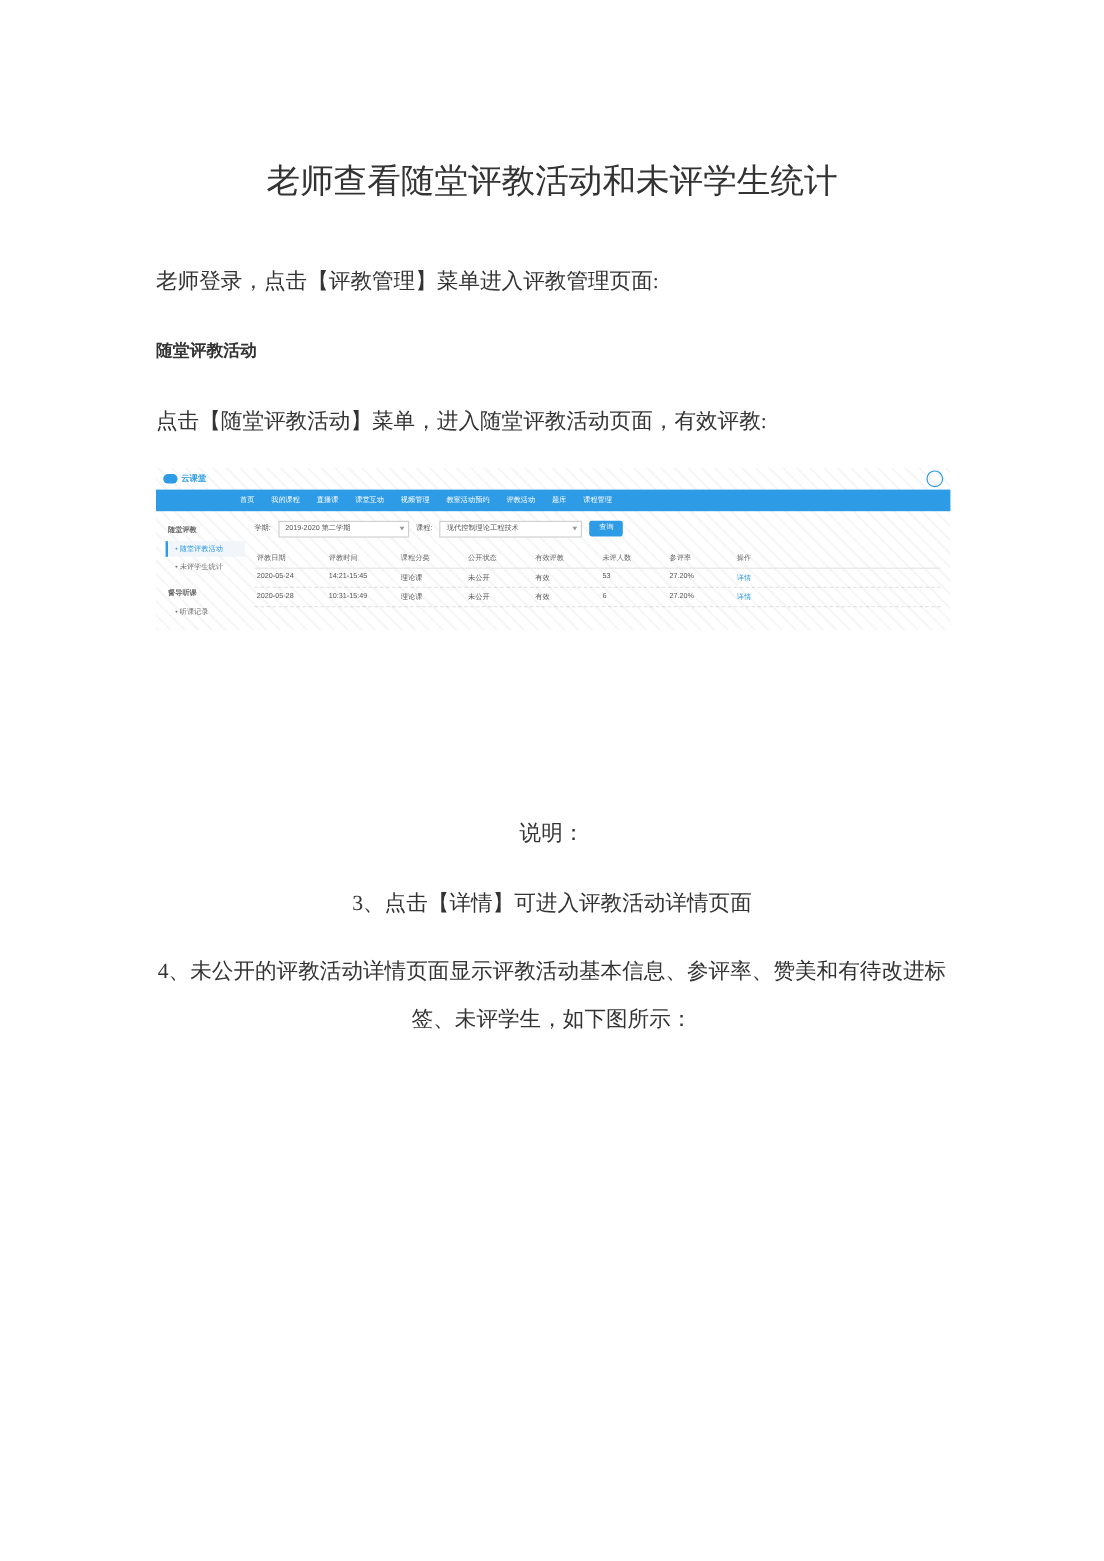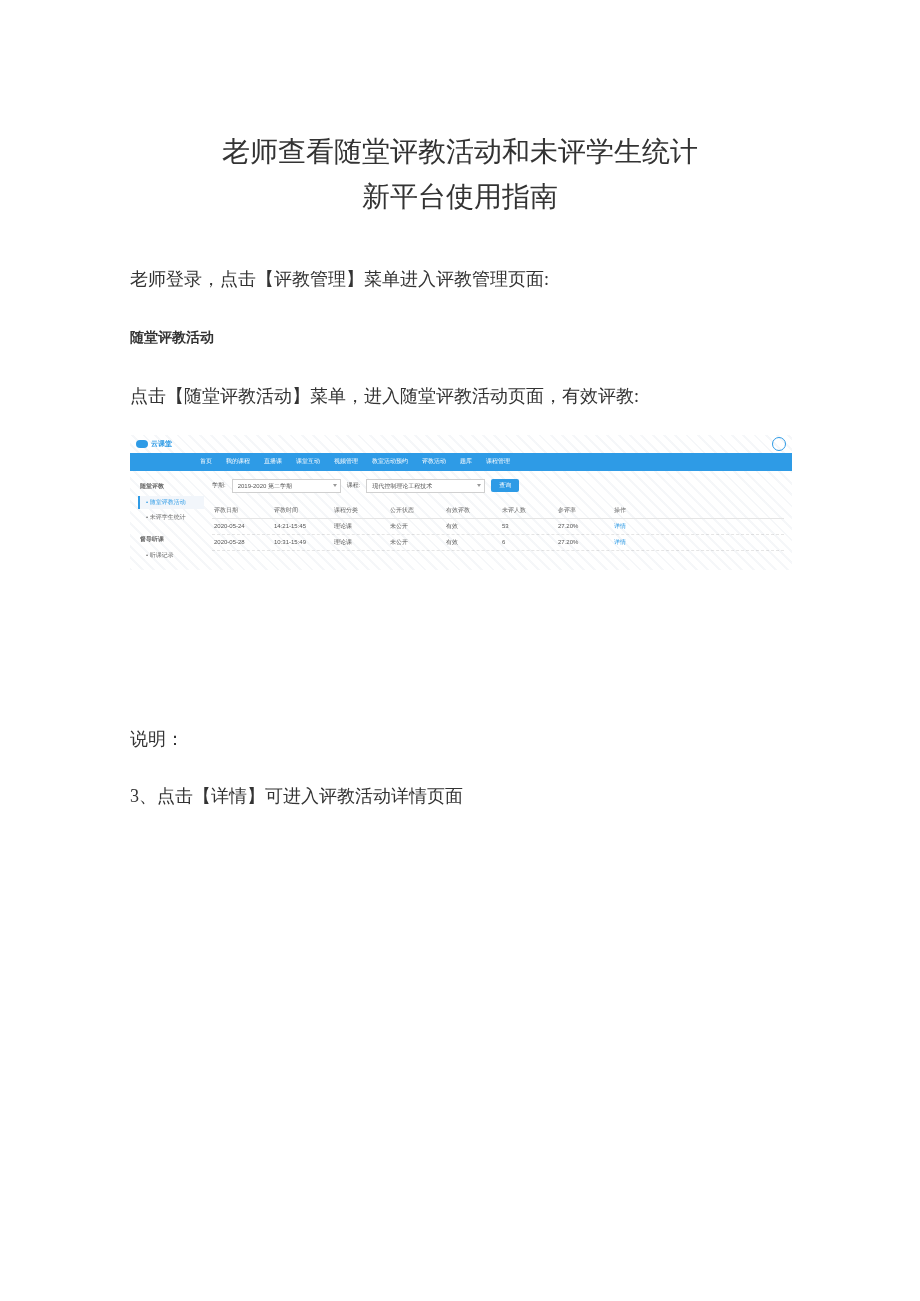--- a/index.html
+++ b/index.html
@@ -172,30 +172,30 @@
   .c-rate { width: 56px; }
   .c-op   { width: 40px; }
   .link { color: #2e9be6; }
   .avatar {
     width: 12px; height: 12px;
     border-radius: 50%;
     border: 1px solid #2e9be6;
   }
   .notes {
     margin-top: 150px;
+    text-align: center;
   }
 </style>
 </head>
 <body>
 
 <div class="page">
 
   <h1 class="title">
     <span class="title-line">老师查看随堂评教活动和未评学生统计</span>
-    <span class="title-line">新平台使用指南</span>
   </h1>
 
   <p class="body-text">老师登录，点击【评教管理】菜单进入评教管理页面:</p>
 
   <h2 class="h2">随堂评教活动</h2>
 
   <p class="body-text">点击【随堂评教活动】菜单，进入随堂评教活动页面，有效评教:</p>
 
   <div class="screenshot">
 
@@ -278,15 +278,16 @@
           </div>
         </div>
 
       </div>
     </div>
   </div>
 
   <div class="notes body-text">
     <p>说明：</p>
     <p>3、点击【详情】可进入评教活动详情页面</p>
+    <p>4、未公开的评教活动详情页面显示评教活动基本信息、参评率、赞美和有待改进标签、未评学生，如下图所示：</p>
   </div>
 
 </div>
 
 </body></html>

